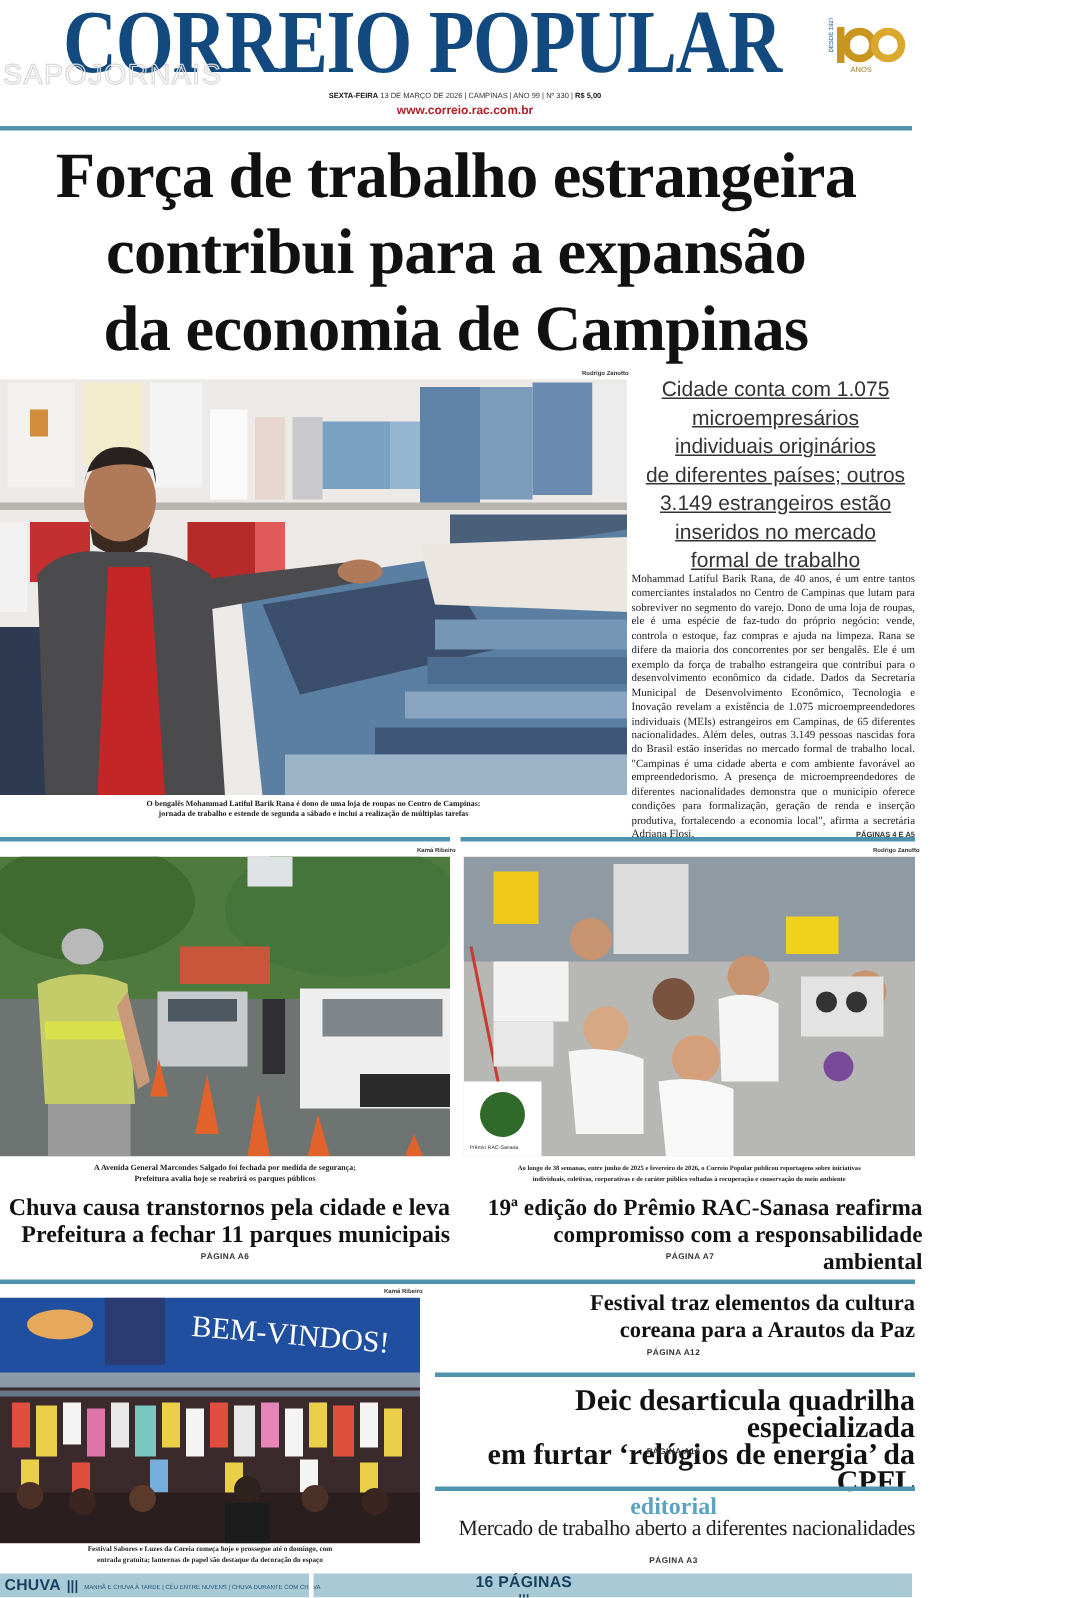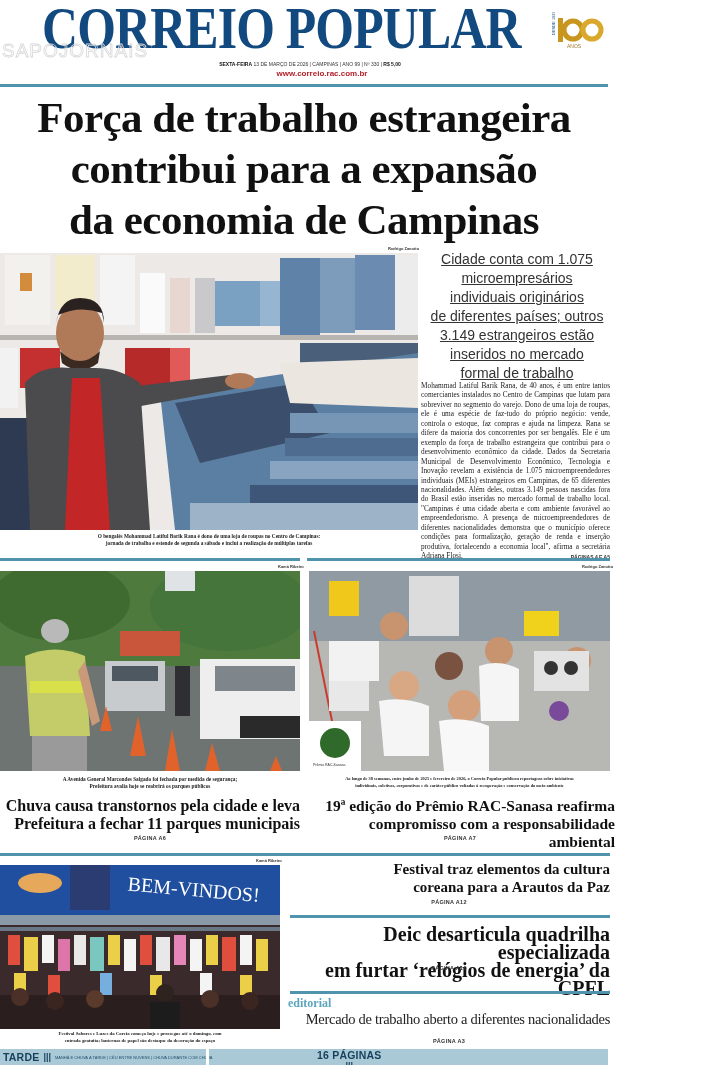--- a/index.html
+++ b/index.html
@@ -17,21 +17,21 @@
   .watermark {
     position:absolute; left:2px; top:40px; font-family:"Liberation Sans", sans-serif;
     font-size:19px; color:transparent; -webkit-text-stroke:0.8px #d8d8d8; letter-spacing:1px;
   }
   .dateline {
     position:absolute; left:210px; top:61px; width:200px; text-align:center;
     font-family:"Liberation Sans", sans-serif; font-size:5px; color:#333; white-space:nowrap;
   }
   .dateline b { color:#111; }
   .website {
-    position:absolute; left:222px; top:69px; width:200px; text-align:center;
+    position:absolute; left:210px; top:69px; width:200px; text-align:center;
     font-family:"Liberation Sans", sans-serif; font-size:8px; font-weight:bold; color:#b3202a;
   }
   .rule { position:absolute; background:#4f93ad; }
 
   
   .headline {
     position:absolute; left:0; top:92px; width:608px; text-align:center;
     font-family:"Liberation Serif", serif; font-weight:bold; font-size:43px; line-height:51px;
     color:#111; letter-spacing:-0.5px;
   }
@@ -64,22 +64,22 @@
   .sub-head {
     position:absolute; text-align:center; font-family:"Liberation Serif", serif; font-weight:bold;
     font-size:16px; line-height:18px; color:#111;
   }
   .sub-head span { display:block;text-align:right; }
   .pg {
     position:absolute; text-align:center; font-family:"Liberation Sans", sans-serif; font-weight:bold;
     font-size:5.5px; color:#333; letter-spacing:0.3px;
   }
   .editorial-kicker {
-    position:absolute; left:288px; top:996px; width:322px; 
-    font-family:"Liberation Serif", serif; font-weight:bold; font-size:12px; color:#5aa5bd;
+    position:absolute; left:288px; top:996px; width:322px; text-align:center;
+    font-family:"Liberation Serif", serif; font-weight:bold; font-size:16px; color:#5aa5bd;
   }
   .editorial-head {
     position:absolute; left:288px; top:1011px; width:322px; text-align:right;
     font-family:Liberation Serif, serif; font-size:14.5px; color:#222; white-space:nowrap; letter-spacing:-0.3px;
   }
 
   
   .footer-bar {
     position:absolute; left:0; top:1049px; width:608px; height:16px; background:#a9c9d6;
     font-family:"Liberation Sans", sans-serif; color:#163f5c;
@@ -335,21 +335,21 @@
 </div>
 <div class="pg" style="left:288px;top:965px;width:322px;">PÁGINA A16</div>
 <div class="rule" style="left:290px;top:991px;width:320px;height:3px;"></div>
 
 <div class="editorial-kicker">editorial</div>
 <div class="editorial-head">Mercado de trabalho aberto a diferentes nacionalidades</div>
 <div class="pg" style="left:288px;top:1038px;width:322px;">PÁGINA A3</div>
 
 <div class="footer-bar">
   <div class="footer-sec" style="left:3px;">
-    <span class="lbl">TARDE</span>
+    <span class="lbl">CHUVA</span>
     <span class="bars">|||</span>
     <span class="small">MANHÃ E CHUVA À TARDE | CÉU ENTRE NUVENS | CHUVA DURANTE COM CHUVA</span>
   </div>
   <div class="footer-divider"></div>
   <div class="footer-sec" style="left:226px;flex-direction:column;">
     <span class="lbl">16 PÁGINAS</span>
     <span class="bars">|||</span>
     <span class="small">
       <span>1 CADERNO</span>
       <b>8 PÁGINAS</b> ||

